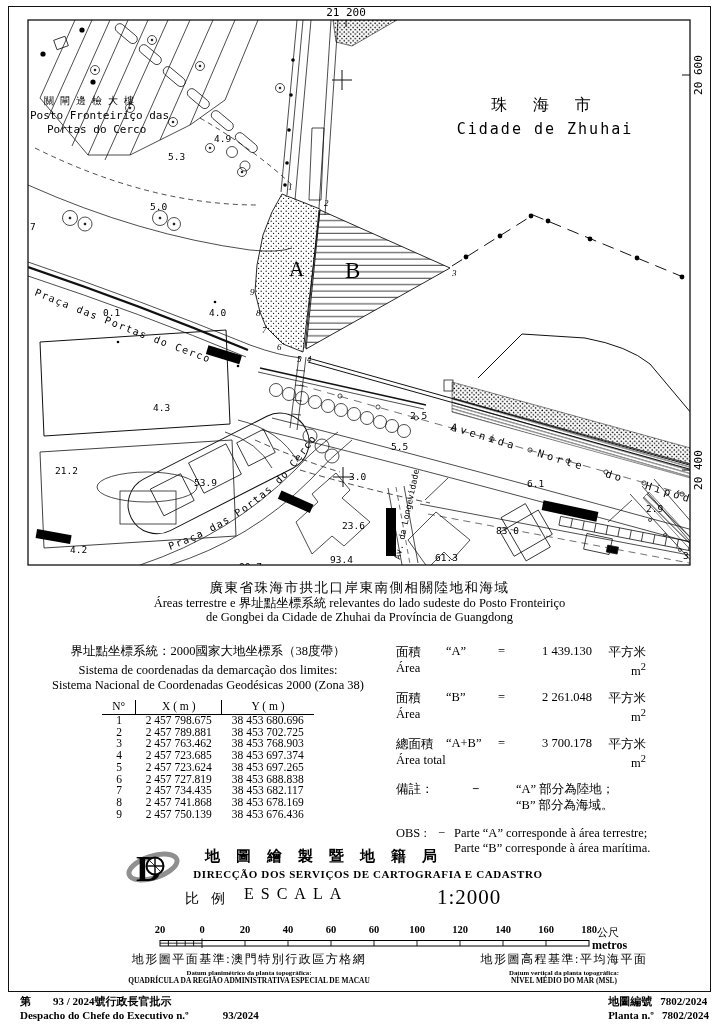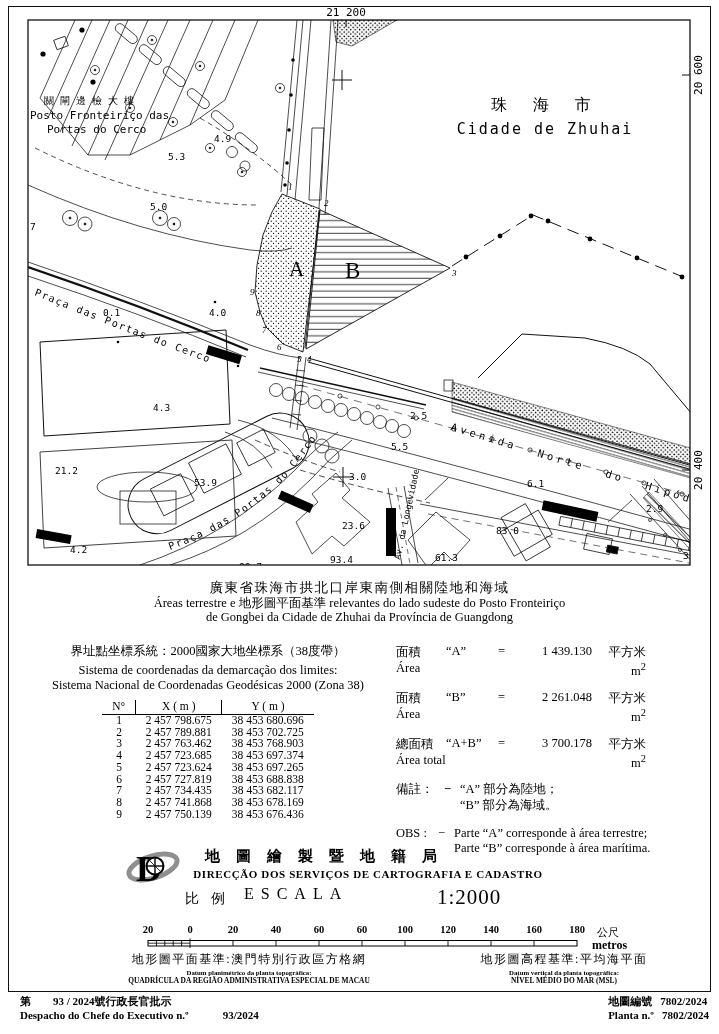--- a/index.html
+++ b/index.html
@@ -19,31 +19,31 @@
   table.coords{margin:7px auto 0 auto;border-collapse:collapse;font-size:11.5px;}
   table.coords th{font-weight:normal;border-bottom:1.5px solid #000;padding:0 10px 2px 10px;}
   table.coords th:nth-child(1),table.coords th:nth-child(2){border-right:1px solid #000;}
   table.coords td{padding:0 10px;line-height:1.02;white-space:nowrap;}
   table.coords td:first-child{text-align:center;}
 
   .areas-col{position:absolute;left:396px;top:644px;width:310px;font-size:12.5px;}
   .area-row{display:grid;grid-template-columns:50px 52px 16px 78px 54px;margin-bottom:11px;}
   .area-row .v{text-align:right;}
   .area-row .u2{text-align:right;}
-  .notes{display:grid;grid-template-columns:48px 16px auto;margin-top:8px;line-height:1.25;}
+  .notes{display:grid;grid-template-columns:48px 16px auto;margin-top:8px;line-height:1.25;gap:28px;}
   .obs{display:grid;grid-template-columns:42px 16px auto;margin-top:12px;line-height:1.25;}
 
   .agency-logo{position:absolute;left:126px;top:845px;}
   .agency-zh{position:absolute;left:205px;top:847px;width:330px;font-size:15px;letter-spacing:16px;font-weight:bold;}
   .agency-pt{position:absolute;left:136px;top:868px;width:464px;text-align:center;font-size:11px;font-weight:bold;letter-spacing:.6px;}
   .scale-zh{position:absolute;left:185px;top:890px;font-size:14px;letter-spacing:12px;}
   .scale-pt{position:absolute;left:244px;top:885px;font-size:16px;letter-spacing:7px;}
   .scale-ratio{position:absolute;left:437px;top:885px;font-size:21px;letter-spacing:1px;}
 
-  .sb-wrap{position:absolute;left:138px;top:924px;width:470px;height:26px;}
+  .sb-wrap{position:absolute;left:150px;top:924px;width:470px;height:26px;}
   .sb-ticks span{position:absolute;top:0;transform:translateX(-50%);font-size:10.5px;font-weight:bold;}
   .sb-unit-zh{position:absolute;left:597px;top:925px;font-size:11px;}
   .sb-unit-pt{position:absolute;left:592px;top:938px;font-size:12px;font-weight:bold;}
 
   .datum-left{position:absolute;left:88px;top:951px;width:322px;text-align:center;}
   .datum-right{position:absolute;left:424px;top:951px;width:280px;text-align:center;}
   .datum-zh{font-size:12px;letter-spacing:1.5px;font-weight:normal;}
   .datum-s1{font-size:6.8px;font-weight:bold;margin-top:1px;}
   .datum-s2{font-size:7.4px;font-weight:bold;}
 
@@ -407,21 +407,21 @@
       <g>
         <rect x="386" y="508" width="10" height="48" fill="#000"></rect>
         <text x="391" y="511" fill="#fff" font-size="7.5" style="writing-mode:vertical-rl;">長壽大馬路</text>
       </g>
     </g>
   </g>
 </svg>
 
 <div class="title-block">
   <div class="title-zh">廣東省珠海市拱北口岸東南側相關陸地和海域</div>
-  <div class="title-pt">Áreas terrestre e 地形圖平面基準 relevantes do lado sudeste do Posto Fronteiriço</div>
+  <div class="title-pt">Áreas terrestre e 界址點坐標系統 relevantes do lado sudeste do Posto Fronteiriço</div>
   <div class="title-pt">de Gongbei da Cidade de Zhuhai da Província de Guangdong</div>
 </div>
 
 <div class="coords-col">
   <div class="sys-zh">界址點坐標系統：2000國家大地坐標系（38度帶）</div>
   <div class="sys-pt">Sistema de coordenadas da demarcação dos limites:</div>
   <div class="sys-pt">Sistema Nacional de Coordenadas Geodésicas 2000 (Zona 38)</div>
   <table class="coords">
     <thead>
       <tr>

